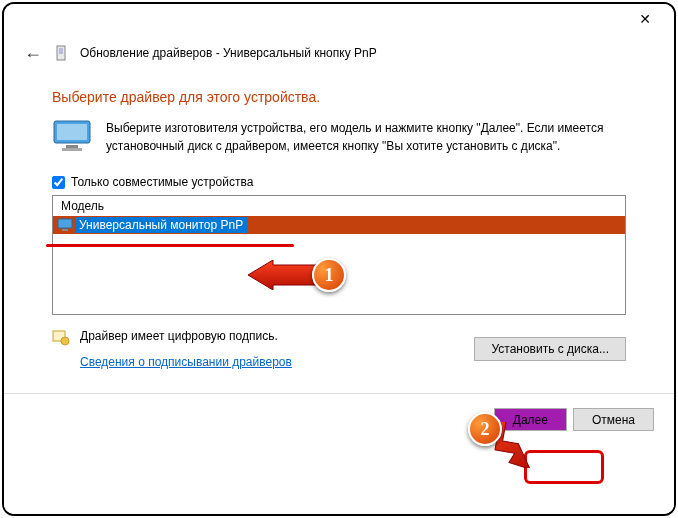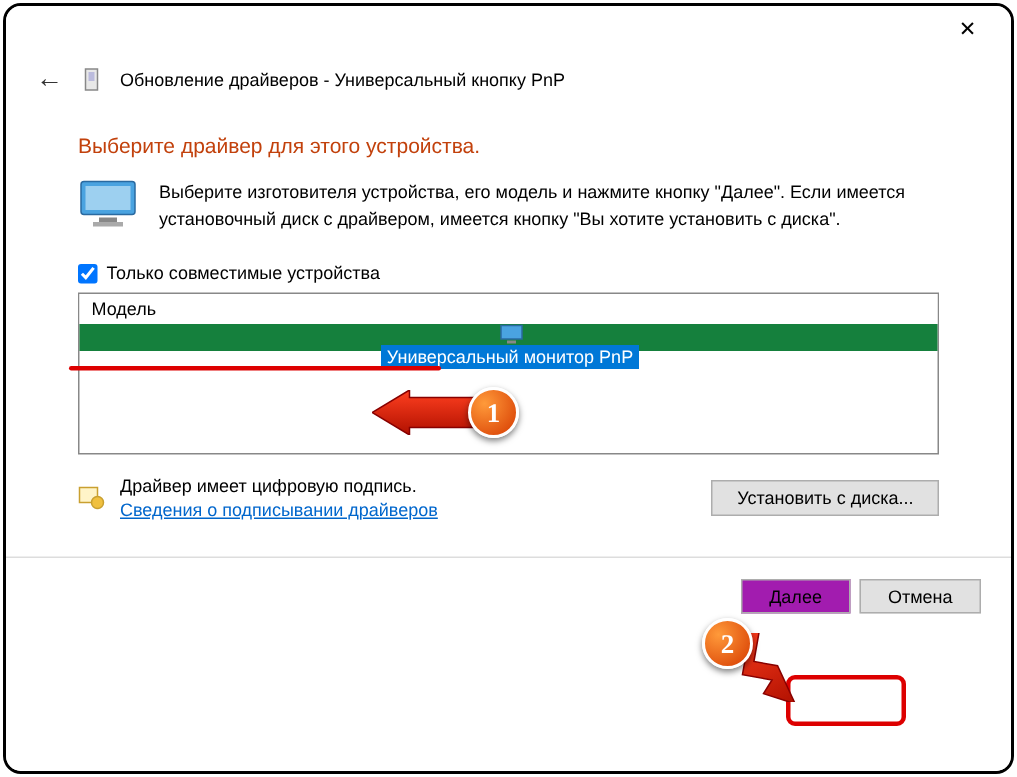--- a/index.html
+++ b/index.html
@@ -13,30 +13,30 @@
 .title-icon { width: 14px; height: 18px; display: inline-block; }
 .dialog-title { font-size: 12px; color: #000; }
 .content { padding: 18px 48px 10px 48px; }
 .heading { color: #c2410c; font-size: 14px; margin-bottom: 14px; }
 .info-row { display: flex; gap: 14px; margin-bottom: 20px; }
 .monitor-icon { width: 40px; height: 34px; flex-shrink: 0; }
 .info-text { font-size: 12px; color: #000; line-height: 1.5; }
 .checkbox-row { display: flex; align-items: flex-end; gap: 6px; margin-bottom: 2px; position: relative; }
 .checkbox-row input { width: 13px; height: 13px; }
 .red-underline { position: absolute; left: 46px; top: 244px; width: 248px; height: 3px; background: #d00; border-radius: 2px; }
-.list-box { border: 1px solid #888; margin-top: 6px; height: 108px; background: #fff; }
+.list-box { border: 1px solid #888; margin-top: 6px; height: 120px; background: #fff; }
 .list-header { padding: 3px 8px; font-size: 12px; border-bottom: 0; background: #fff; }
 .list-item { display: flex; align-items: center; height: 18px; }
-.list-item.selected { background: #15803d; flex-direction: column; }
+.list-item.selected { background: #c2410c; }
 .item-icon { width: 16px; height: 14px; margin-left: 4px; }
 .item-label { background: #0078d7; color: #fff; padding: 1px 4px; font-size: 12px; margin-left: 2px; }
-.sig-row { display: flex; align-items: center; gap: 10px; margin-top: 14px; }
+.sig-row { display: flex; align-items: flex-start; gap: 10px; margin-top: 14px; }
 .cert-icon { width: 18px; height: 18px; flex-shrink: 0; }
 .sig-text { font-size: 12px; }
-.sig-text .link { color: #0066cc; text-decoration: underline; cursor: pointer; display: block; margin-top: 2px; }
+.sig-text .link { color: #0066cc; text-decoration: underline; cursor: pointer; display: block; margin-top: 12px; }
 .disk-btn { margin-left: auto; padding: 4px 16px; font-size: 12px; border: 1px solid #adadad; background: #e1e1e1; cursor: pointer; align-self: center; height: 24px; }
 .footer-hr { border-top: 1px solid #ddd; margin: 14px 0 0 0; }
 .footer { display: flex; justify-content: flex-end; gap: 6px; padding: 14px 20px 14px 20px; }
 .btn { padding: 3px 18px; font-size: 12px; border: 1px solid #adadad; background: #e1e1e1; cursor: pointer; height: 23px; }
 .btn.next { background: #a21caf; }
 
 .red-arrow { position: absolute; }
 .badge { position: absolute; width: 34px; height: 34px; border-radius: 50%; background: radial-gradient(circle at 30% 30%, #ff9a3a, #d63a00); border: 2px solid #fff; box-shadow: 0 2px 4px rgba(0,0,0,0.5); display: flex; align-items: center; justify-content: center; color: #fff; font-weight: bold; font-size: 18px; font-family: Georgia, serif; }
 .red-box-next { position: absolute; border: 3px solid #d00; border-radius: 6px; }
 </style>

